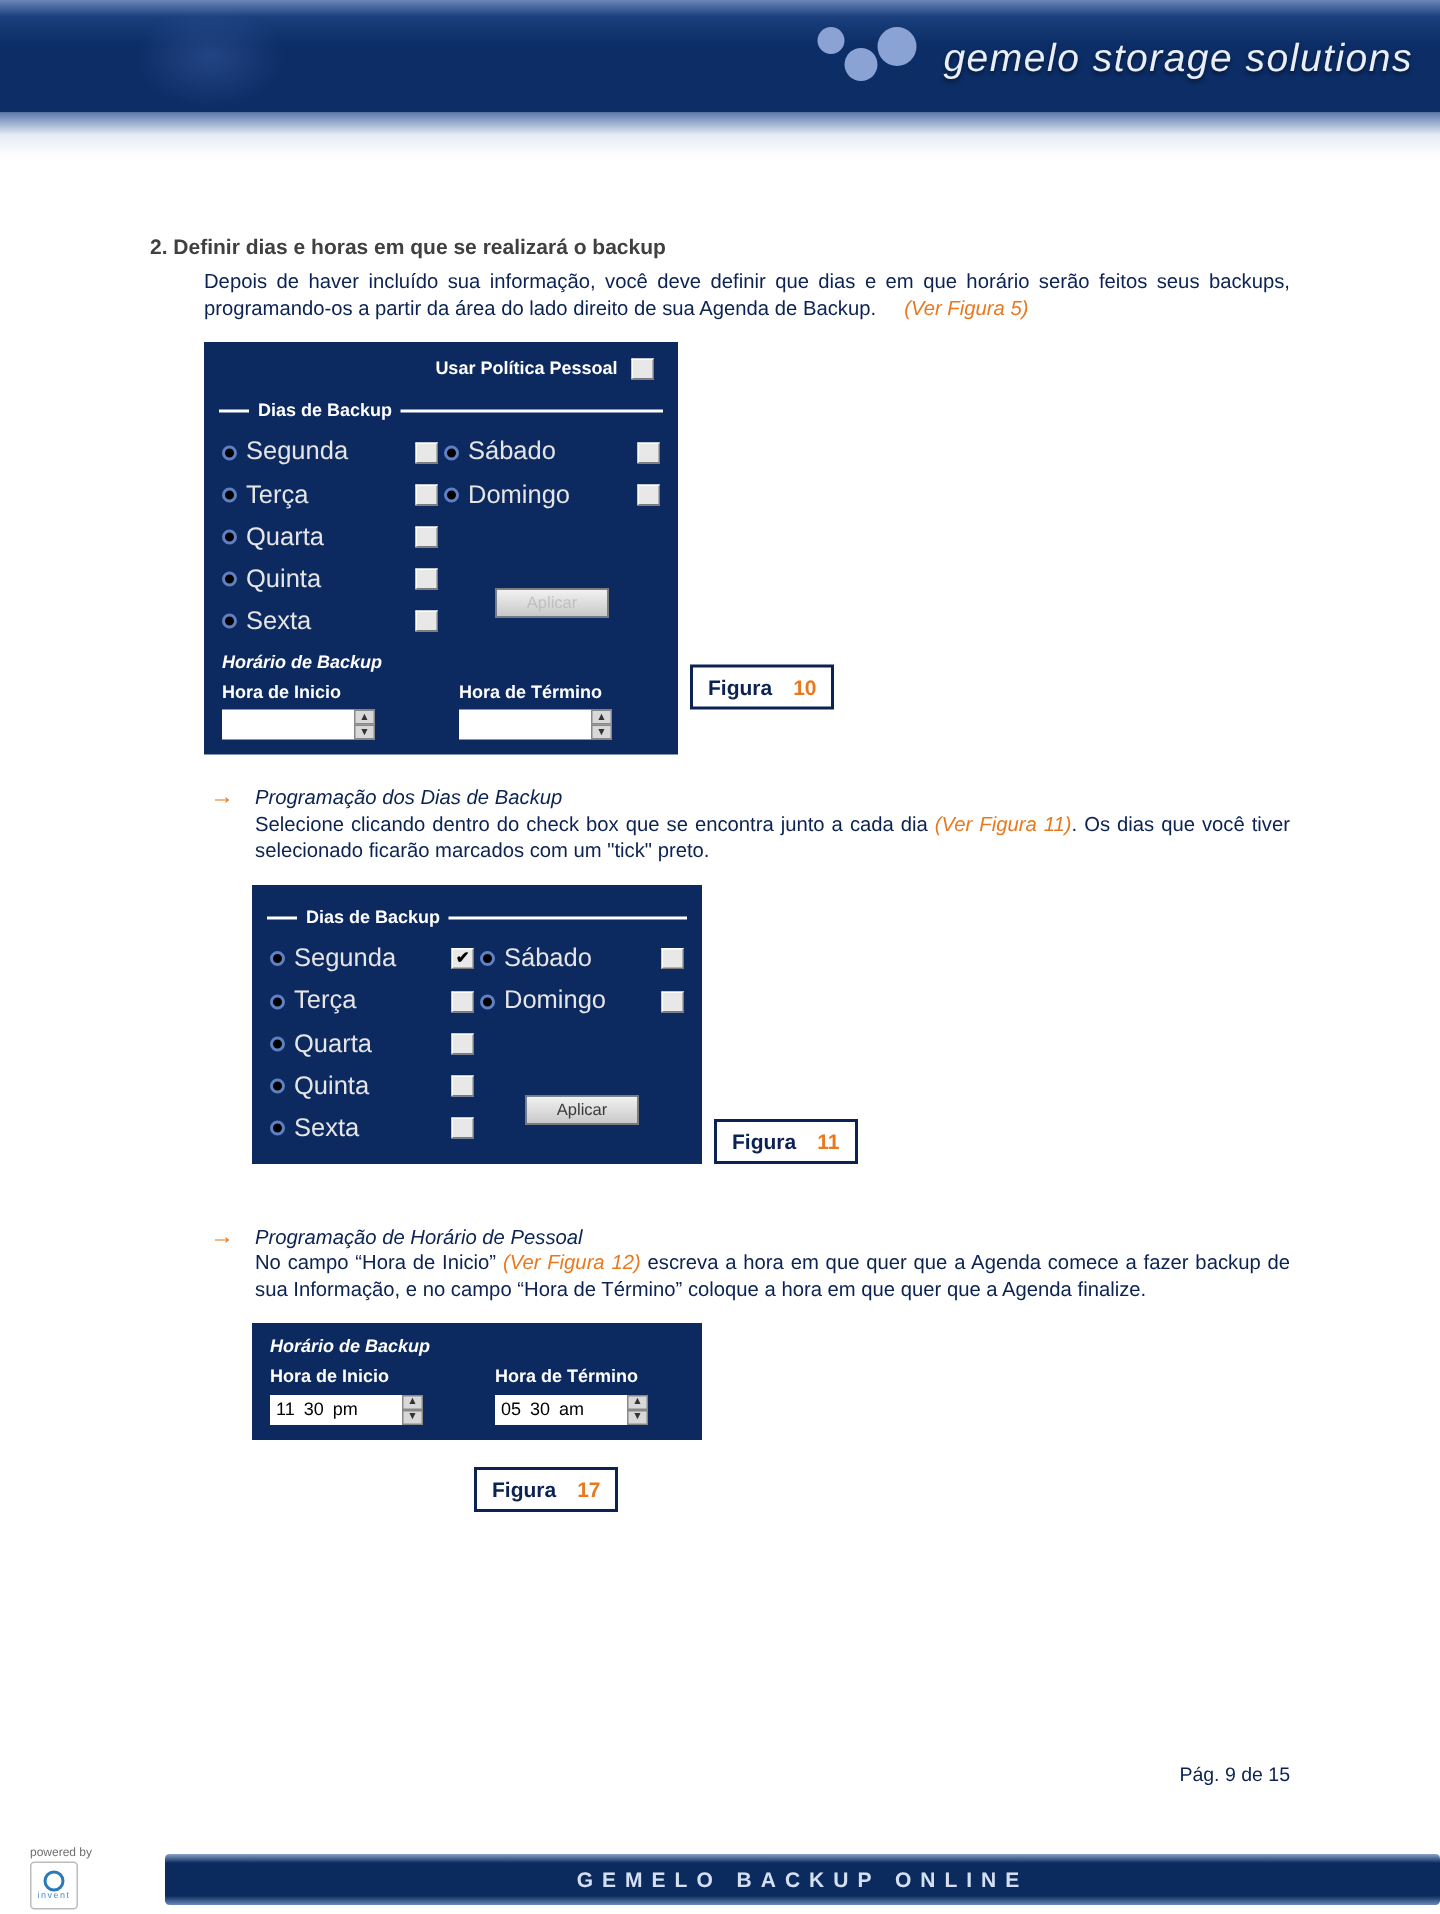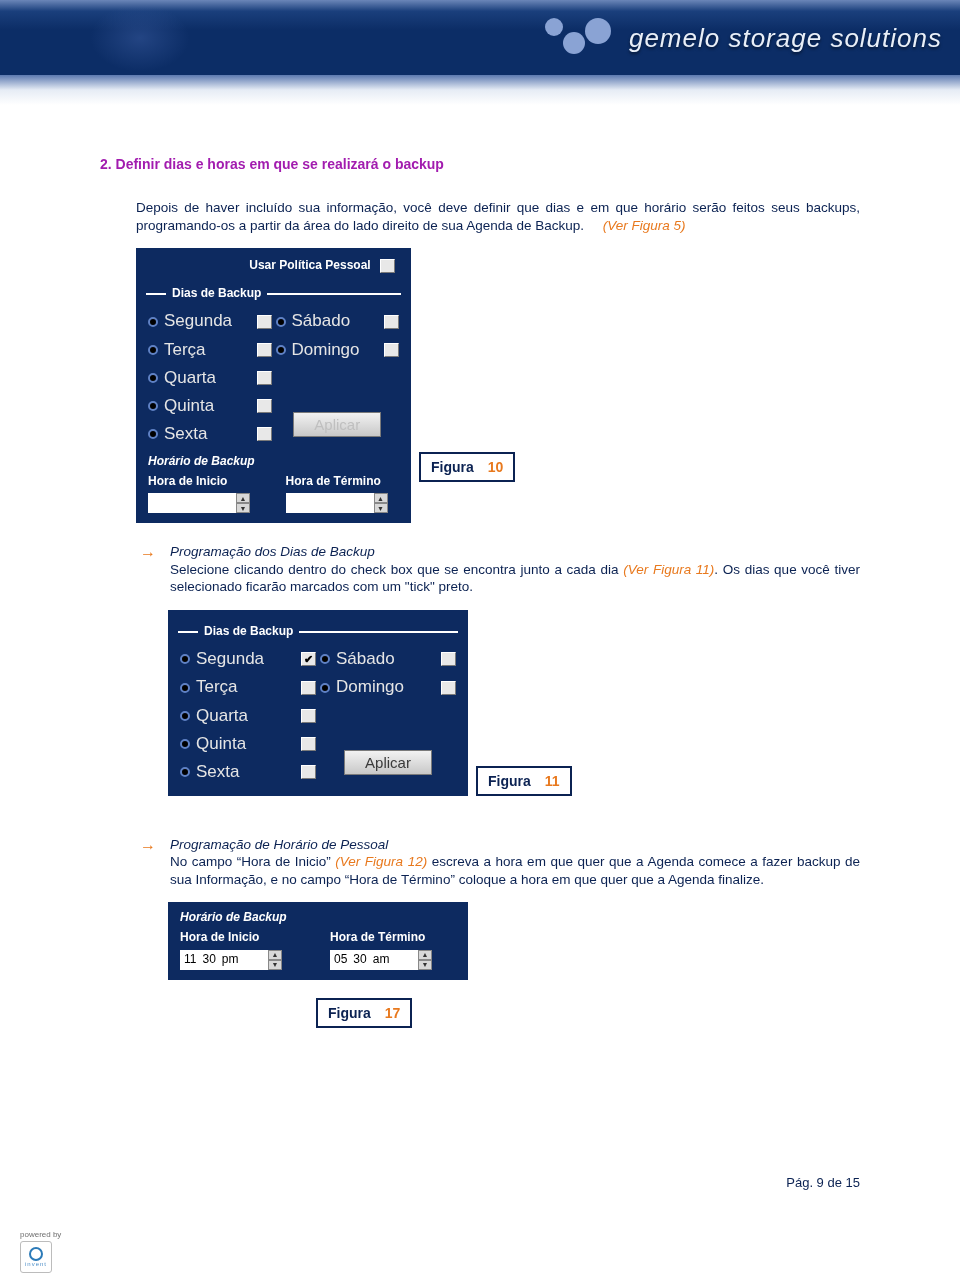--- a/index.html
+++ b/index.html
@@ -12,54 +12,54 @@
   .brand-bubbles { width:70px; height:40px; position:relative; }
   .brand-bubbles span { position:absolute; background:#8aa3d4; border-radius:50%; }
   .brand-bubbles .b1 { width:18px; height:18px; left:0; top:0; }
   .brand-bubbles .b2 { width:22px; height:22px; left:18px; top:14px; }
   .brand-bubbles .b3 { width:26px; height:26px; left:40px; top:0; }
   .brand-text { color:#e9eff8; font-size:26px; letter-spacing:1px; font-family:Verdana,Arial,sans-serif; font-style:italic; text-shadow:0 2px 3px rgba(0,0,0,.5); }
   .header-shadow { height:30px; background:linear-gradient(180deg,#5c79b0 0%,#e6ecf5 50%,#ffffff 100%); }
 
   
   .content { padding:50px 100px 0 100px; font-size:14px; color:#0b2252; line-height:1.3; }
-  .h2 { color:#a21caf; font-weight:700; font-size:14px; margin-bottom:26px; }
+  .h2 { color:#404040; font-weight:700; font-size:14px; margin-bottom:6px; }
   .para { color:#0b2252; font-size:13.5px; text-align:justify; margin-bottom:4px; padding-left:36px; }
   .ref { color:#e8791e; font-style:italic; }
 
   
-  .panel { background:#0d2a60; color:#fff; font-size:12px; padding:8px 10px 10px 10px; width:275px; margin:10px 0 6px 36px; font-family:Verdana,Arial,sans-serif; }
+  .panel { background:#0d2a60; color:#fff; font-size:12px; padding:8px 10px 10px 10px; width:316px; margin:10px 0 6px 36px; font-family:Verdana,Arial,sans-serif; }
   .panel.small { width:300px; }
   .panel .row-right { text-align:right; padding:2px 6px 6px 0; font-weight:700; }
   .panel .row-right .chk-inline { display:inline-block; vertical-align:middle; margin-left:6px; }
   .section-line { display:flex; align-items:center; gap:6px; font-weight:700; margin:6px 0 6px 0; }
   .section-line .dash { flex:0 0 20px; height:2px; background:#fff; }
   .section-line .fill { flex:1; height:2px; background:#fff; }
   .days { display:flex; gap:0; }
   .col { flex:1; }
   .day { display:flex; align-items:center; gap:6px; padding:3px 2px; }
   .bullet { display:inline-block; width:10px; height:10px; border-radius:50%; background:#000; border:2px solid #5f81c4; flex:none; }
   .day-label { color:#e5e5e5; font-size:17px; flex:1; }
   .chk { width:15px; height:14px; background:#e8e8e8; border:1px solid #7a7a7a; border-top-color:#fff; border-left-color:#fff; flex:none; display:flex; align-items:center; justify-content:center; font-size:11px; color:#000; font-weight:bold; }
-  .btn-aplicar { display:inline-block; padding:2px 20px; background:linear-gradient(180deg,#f2f2f2 0%,#c8c8c8 100%); color:#3a3a3a; border:1px solid #7a7a7a; font-size:15px; font-family:Verdana,Arial,sans-serif; }
+  .btn-aplicar { display:inline-block; padding:2px 20px; background:linear-gradient(180deg,#f2f2f2 0%,#c8c8c8 100%); color:#3a3a3a; border:1px solid #7a7a7a; font-size:11px; font-family:Verdana,Arial,sans-serif; }
   .btn-aplicar.dim { color:#bfbfbf; }
   .panel .group-label { font-weight:700; font-style:italic; padding:6px 2px 2px 2px; }
   .time-row { display:flex; gap:24px; padding:2px 2px 0 2px; }
   .time-col { flex:1; }
   .time-col .hdr { font-weight:700; font-size:12px; padding-bottom:4px; white-space:nowrap; }
   .time-box { display:flex; }
   .time-input { background:#fff; height:20px; width:88px; display:flex; align-items:center; padding:0 4px; color:#000; gap:6px; font-size:12px; }
   .time-input.empty { width:88px; }
   .spin { display:flex; flex-direction:column; width:14px; height:20px; }
   .spin div { flex:1; background:#d8d8d8; border:1px solid #888; display:flex; align-items:center; justify-content:center; font-size:7px; color:#333; line-height:1; }
 
   .figure-label { display:inline-block; border:2px solid #0b2252; padding:4px 10px; color:#0b2252; font-weight:700; font-size:14px; background:#fff; }
   .figure-label span.num { color:#e8791e; font-weight:700; margin-left:14px; }
   .fig10-wrap { display:flex; align-items:flex-end; gap:10px; }
-  .fig10-wrap .figure-label { margin-bottom:47px; margin-left:-2px; }
+  .fig10-wrap .figure-label { margin-bottom:36px; margin-left:-2px; }
 
   .arrow-item { display:flex; gap:14px; padding:14px 0 4px 40px; }
   .arrow { color:#e8791e; font-weight:bold; font-size:16px; line-height:1.1; flex:none; }
   .arrow-body { flex:1; color:#0b2252; font-size:13.5px; text-align:justify; }
   .arrow-body .title { font-style:italic; }
 
   .fig11-wrap { display:flex; align-items:flex-end; }
   .fig11-wrap .figure-label { margin-left:8px; margin-bottom:6px; }
 
   .fig12-wrap { padding-left:86px; margin-top:18px; }
@@ -298,13 +298,14 @@
 <div class="page-number">Pág. 9 de 15</div>
 
 <div class="footer-bar">
   <div class="footer-powered">
     <span>powered by</span>
     <div class="hp-box">
       <div class="hp-dot"></div>
       <div class="hp-txt">invent</div>
     </div>
   </div>
+  <div class="footer-strip">GEMELO   BACKUP   ONLINE</div>
 </div>
 
 </body></html>

